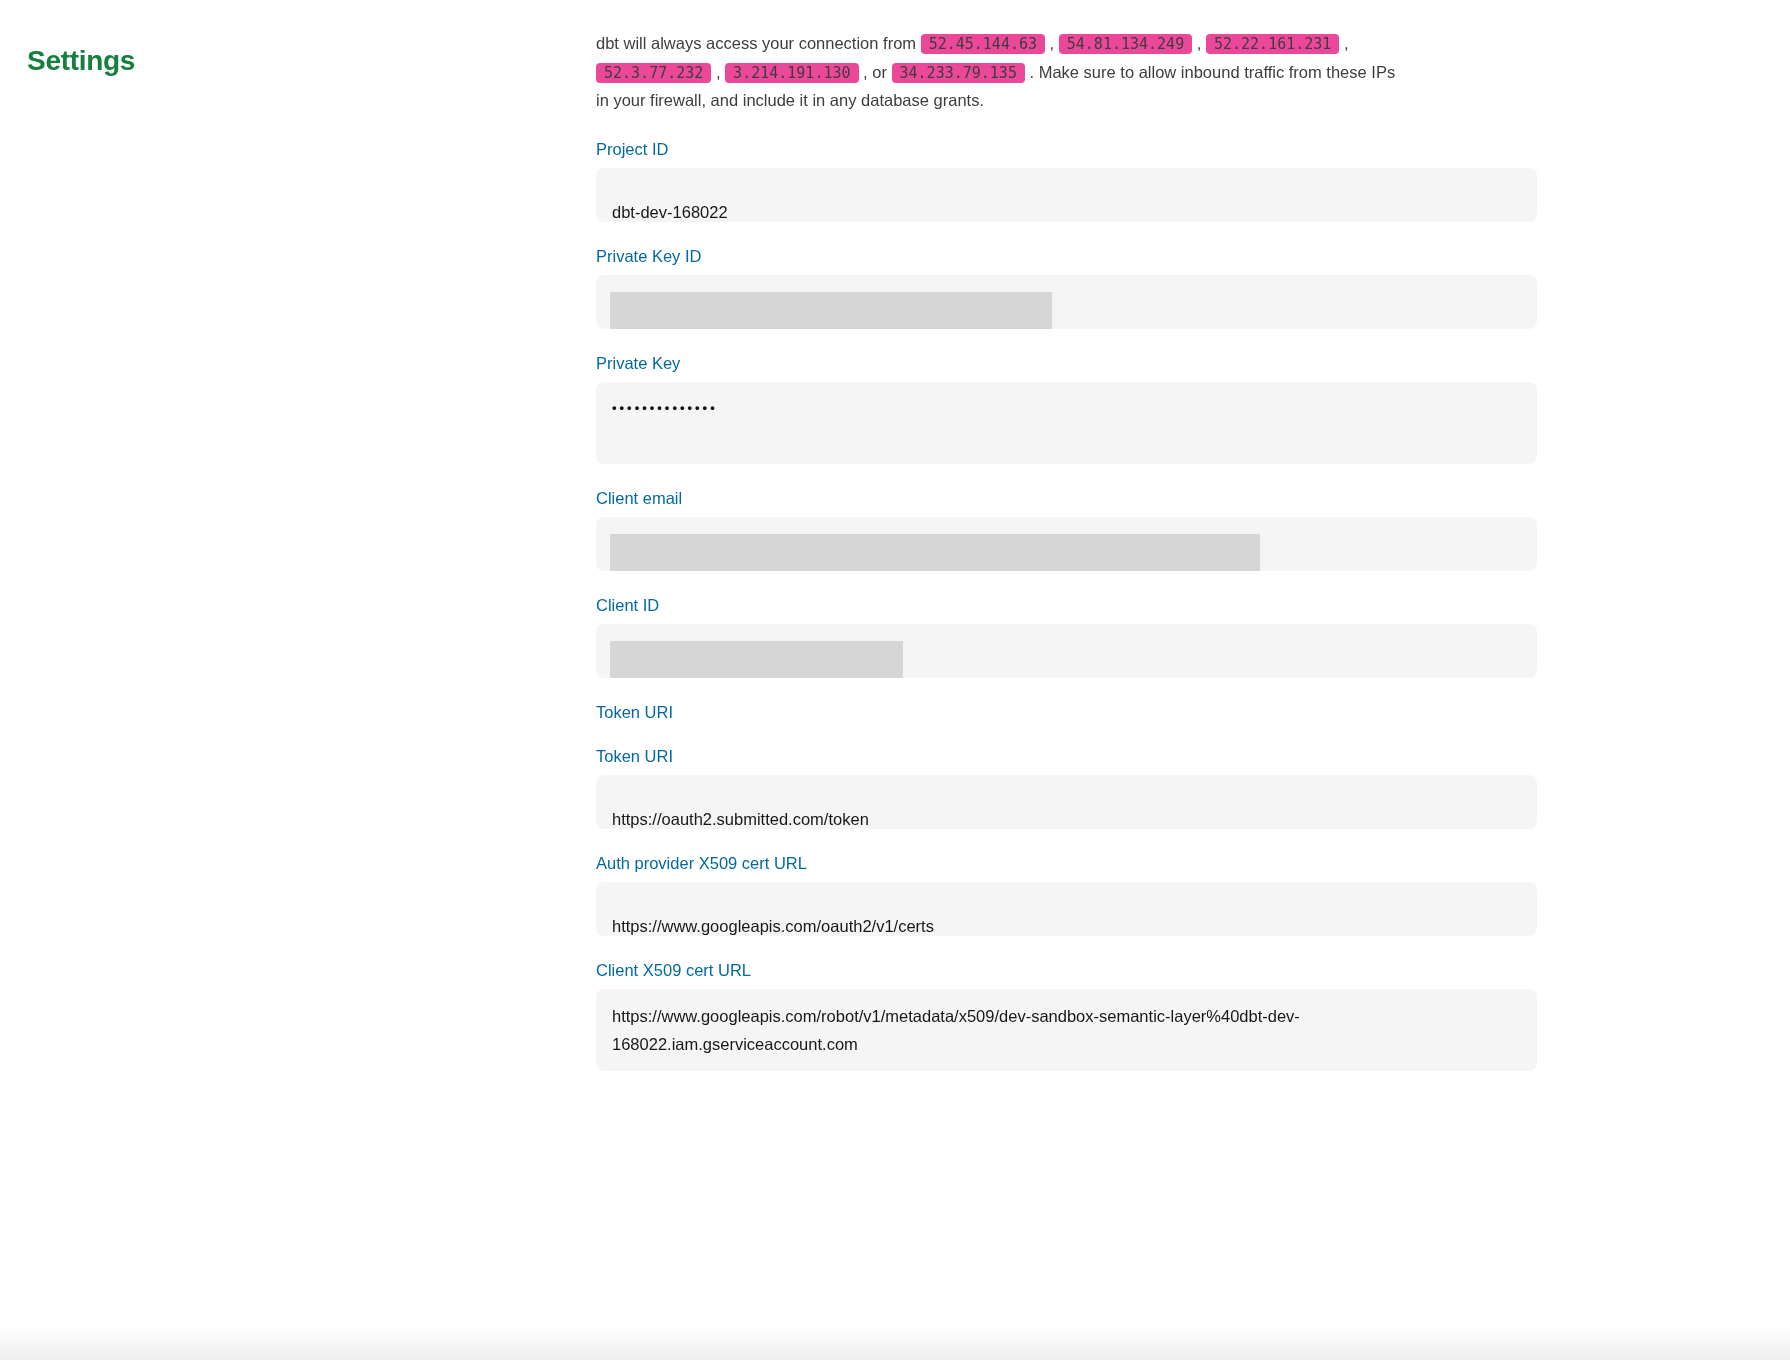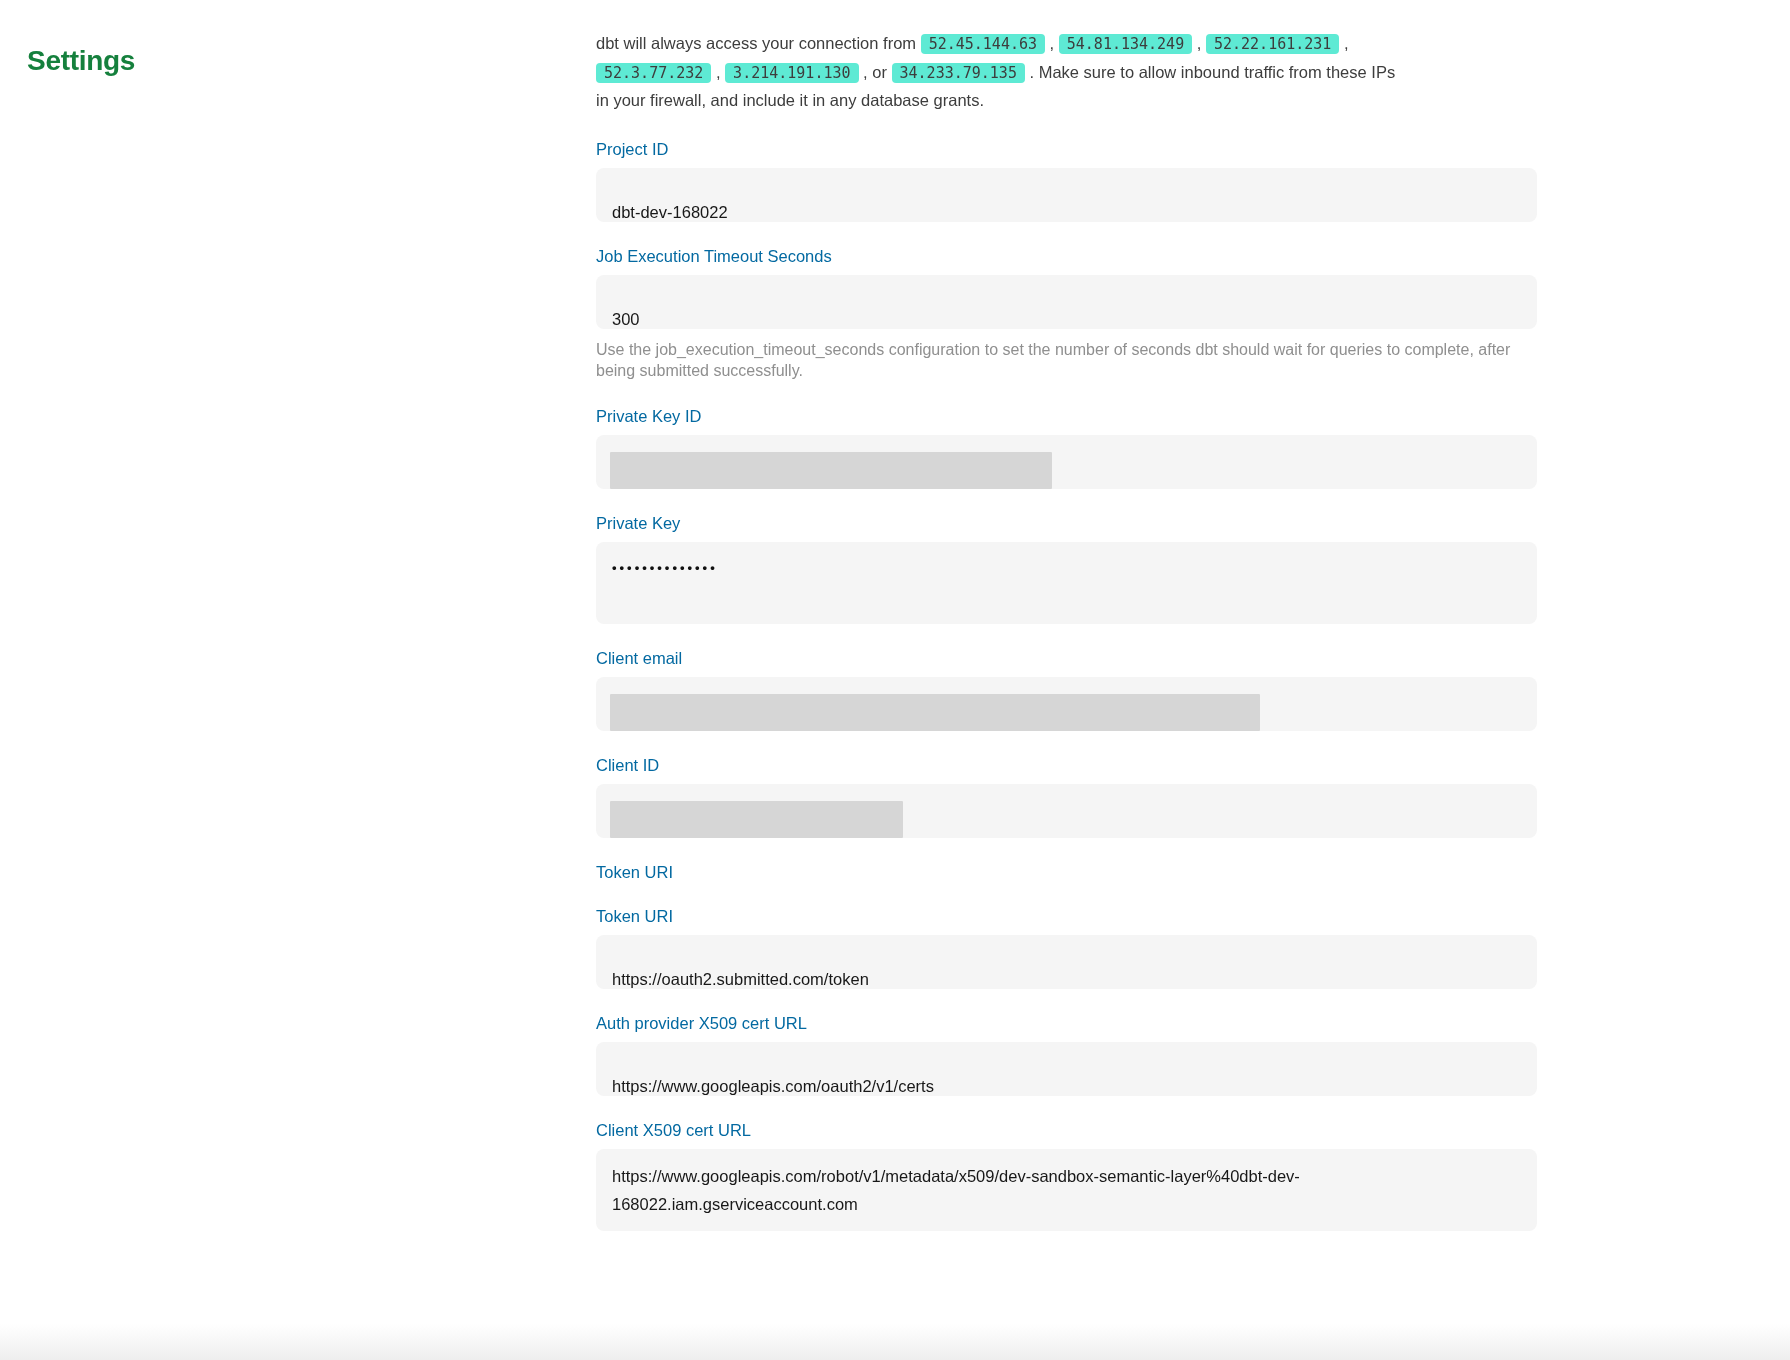--- a/index.html
+++ b/index.html
@@ -8,21 +8,21 @@
     font-family:"Liberation Sans", sans-serif; -webkit-font-smoothing:antialiased;
   }
   .page-title {
     position:absolute; left:27px; top:26px;
     font-size:28px; font-weight:700; color:#15803d; letter-spacing:-0.3px;
   }
   .content { position:absolute; left:596px; top:0; width:941px; }
   .intro { margin-top:30px; font-size:16.5px; line-height:27.5px; color:#3d3d3d; }
   .chip {
     font-family:"DejaVu Sans Mono", monospace;
-    background:#5eead4; border-radius:4px; padding:1px 8px;
+    background:#ec4899; border-radius:4px; padding:1px 8px;
     font-size:15px; color:#3d3d3d; white-space:nowrap;text-align:right;
   }
   .field-group { margin-top:25px; }
   .field-label { font-size:16.5px; color:#0369a1; margin-bottom:9px; }
   .field-input {
     background:#f5f5f5; border-radius:8px; min-height:54px; width:100%;
     display:flex; align-items:flex-end; padding:0 16px; box-sizing:border-box;
     font-size:16.5px; color:#181818; cursor:text;
   }
   .field-input.multiline {
@@ -49,27 +49,20 @@
 <h1 class="page-title">Settings</h1>
 
 <div class="content">
   <p class="intro"><span>dbt will always access your connection from </span><span class="chip">52.45.144.63</span><span> , </span><span class="chip">54.81.134.249</span><span> , </span><span class="chip">52.22.161.231</span><span> ,</span><br><span class="chip">52.3.77.232</span><span> , </span><span class="chip">3.214.191.130</span><span> , or </span><span class="chip">34.233.79.135</span><span> . Make sure to allow inbound traffic from these IPs</span><br><span>in your firewall, and include it in any database grants.</span></p>
   <div>
       <div class="field-group">
         <div class="field-label">Project ID</div>
         <div class="field-input">
           <span class="field-value">dbt-dev-168022</span>
         </div>
-      </div>
-      <div class="field-group">
-        <div class="field-label">Job Execution Timeout Seconds</div>
-        <div class="field-input">
-          <span class="field-value">300</span>
-        </div>
-        <p class="field-help">Use the job_execution_timeout_seconds configuration to set the number of seconds dbt should wait for queries to complete, after being submitted successfully.</p>
       </div>
       <div class="field-group">
         <div class="field-label">Private Key ID</div>
         <div class="field-input">
           <div class="redaction-bar redact-private_key_id"></div>
         </div>
       </div>
       <div class="field-group">
         <div class="field-label">Private Key</div>
         <div class="field-input multiline">

